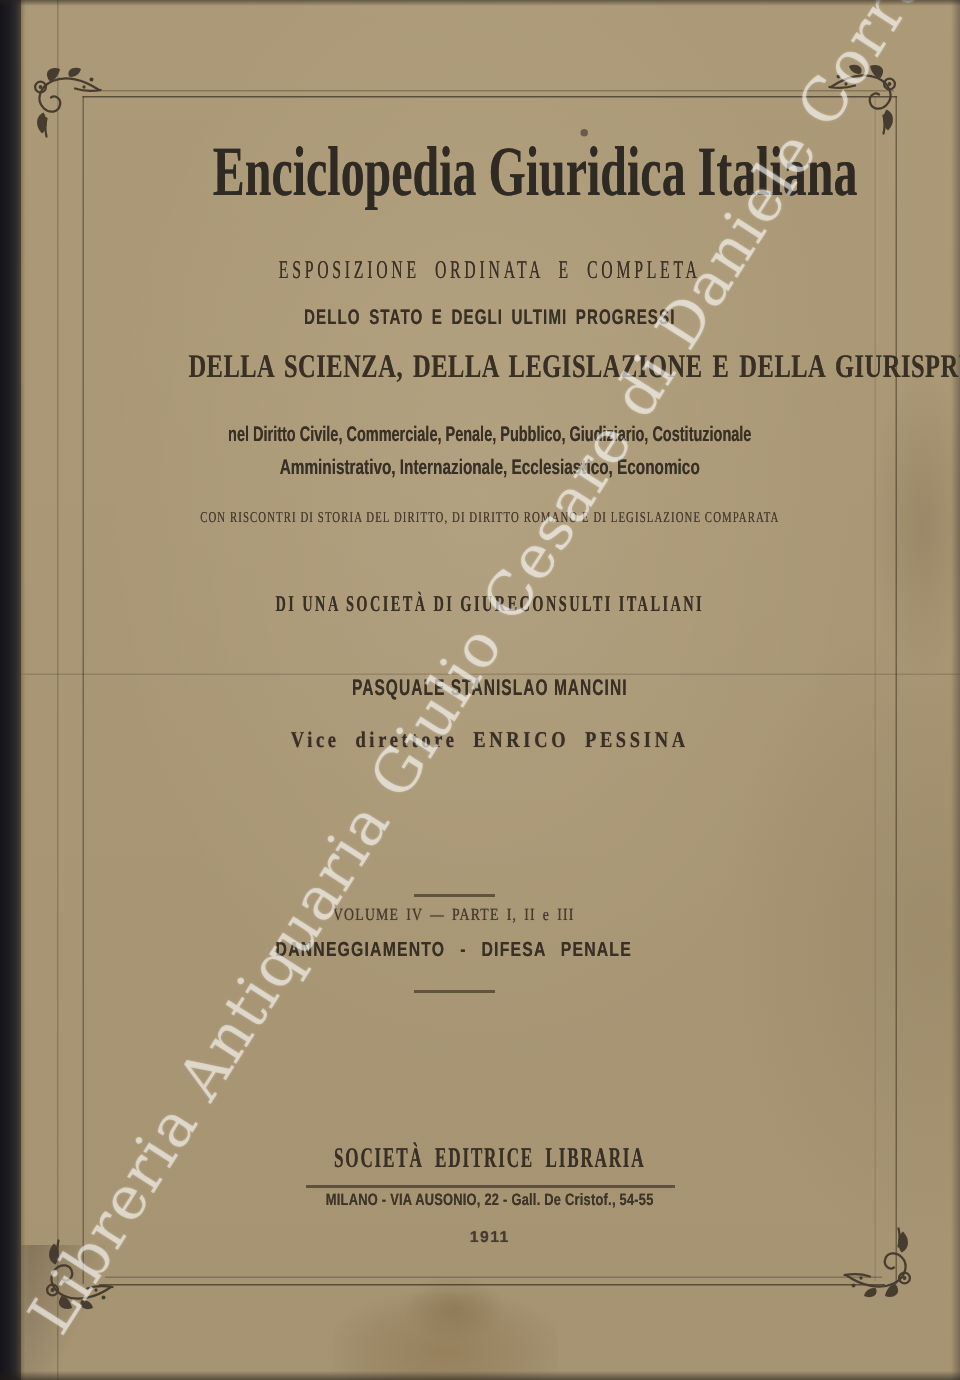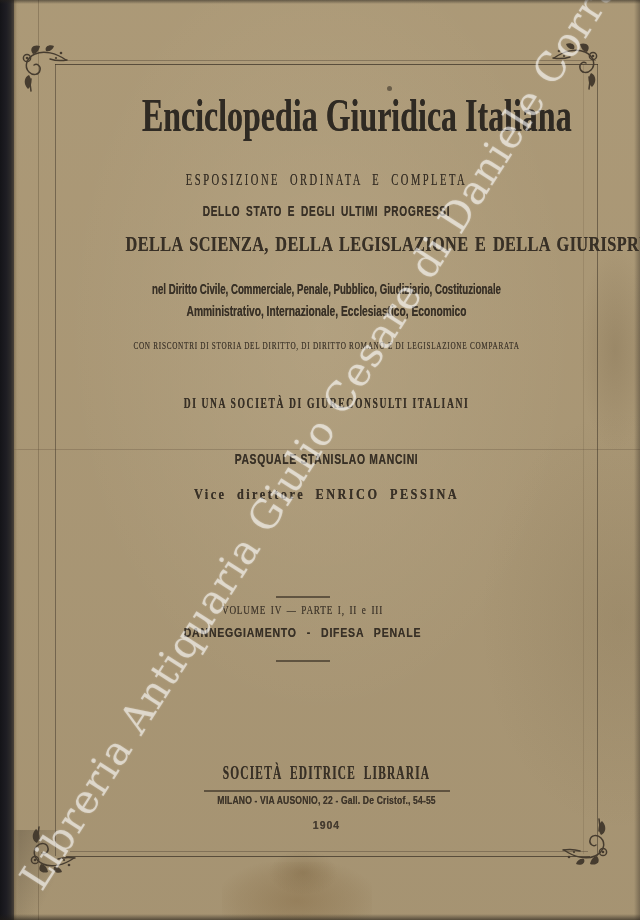--- a/index.html
+++ b/index.html
@@ -128,21 +128,21 @@
     <div class="t sans b" style="top:625px;left:-24px;font-size:13.5px;letter-spacing:1px;word-spacing:8px;transform:scaleX(.78);">DANNEGGIAMENTO - DIFESA PENALE</div>
 
     <div class="rule" style="top:660px;left:50%;width:54px;margin-left:-51px;"></div>
 
     <div class="t serif b" style="top:762px;font-size:19px;letter-spacing:2px;word-spacing:6px;transform:scaleX(.6);">SOCIETÀ EDITRICE LIBRARIA</div>
 
     <div class="rule" style="top:790px;left:50%;width:246px;margin-left:-123px;height:1.5px;"></div>
 
     <div class="t sans b" style="top:794px;font-size:11px;letter-spacing:.2px;transform:scaleX(.78);color:#3e352a;">MILANO - VIA AUSONIO, 22 - Gall. De Cristof., 54-55</div>
 
-    <div class="t sans b" style="top:819px;font-size:10.5px;letter-spacing:1px;color:#453b2f;">1904</div>
+    <div class="t sans b" style="top:819px;font-size:10.5px;letter-spacing:1px;color:#453b2f;">1911</div>
   </div>
 
   <div class="abs watermark">Libreria Antiquaria Giulio Cesare di Daniele Corradi</div>
 
   <div class="abs spine"></div>
   <div class="abs spine-edge"></div>
   <div class="abs edge-top"></div>
   <div class="abs edge-bottom"></div>
   <div class="abs edge-right"></div>
 </div>

